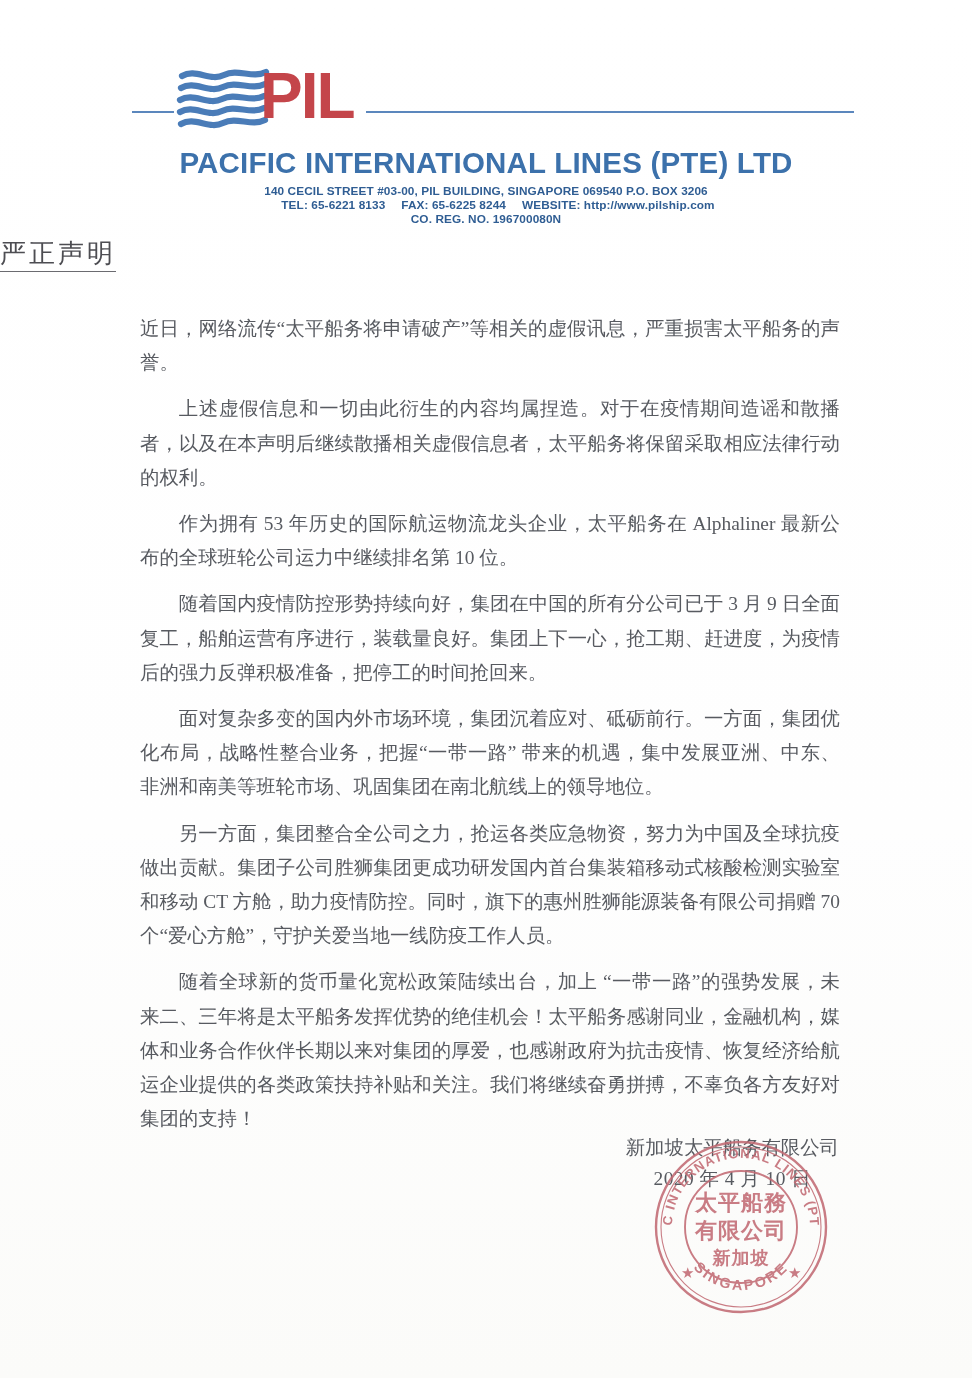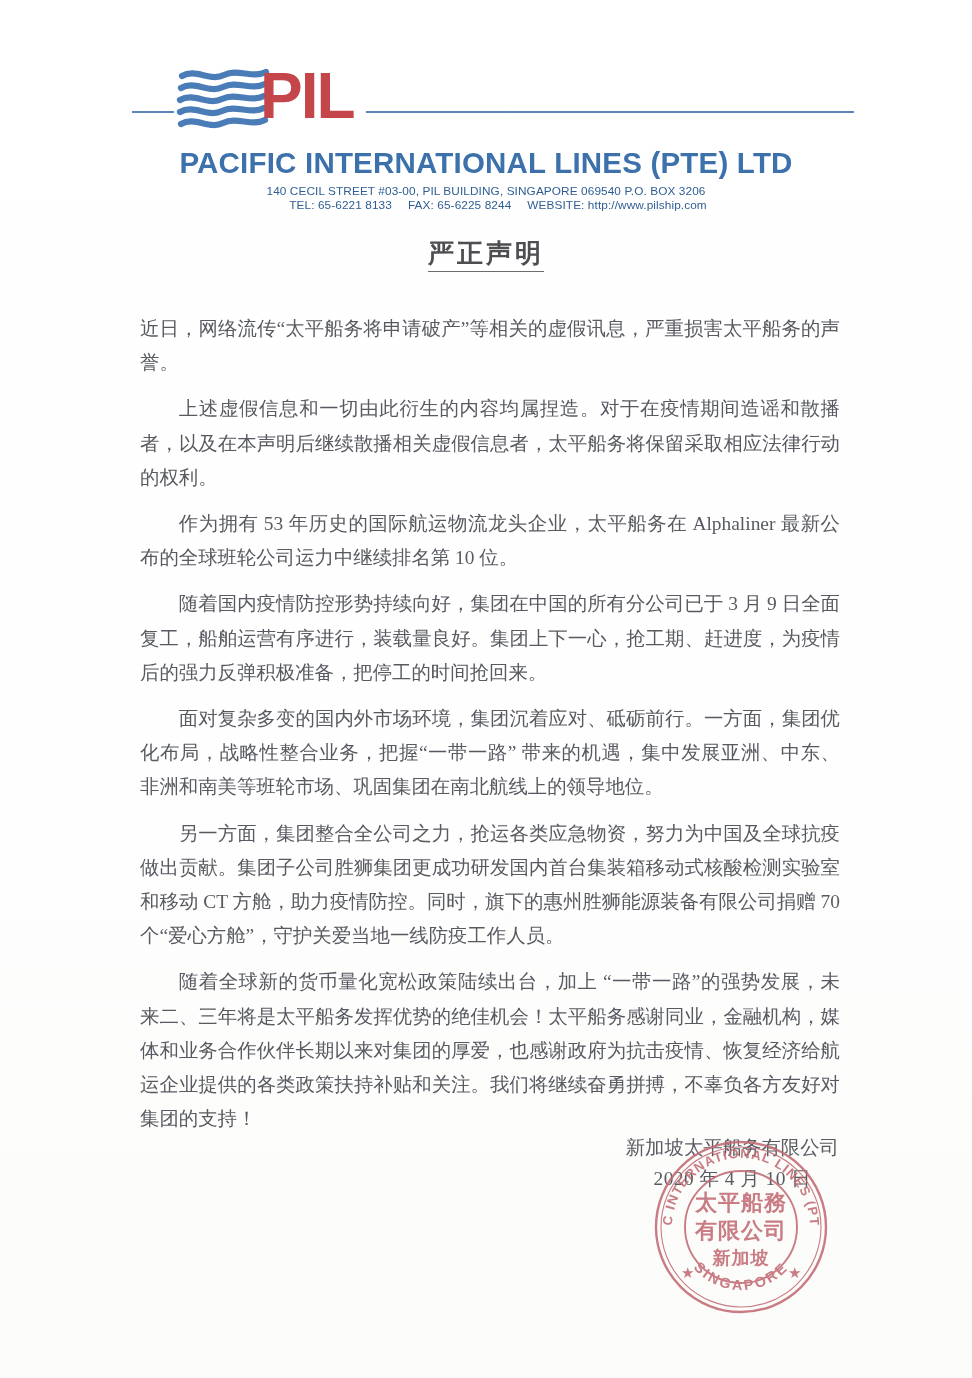--- a/index.html
+++ b/index.html
@@ -71,37 +71,37 @@
     letter-spacing: 0.2px;
     color: #3c71ab;
     white-space: nowrap;
   }
   .addr {
     position: absolute;
     left: 0; right: 0;
     text-align: center;
     font-family: "Liberation Sans", sans-serif;
     font-size: 11.8px;
-    font-weight: normal;
+    font-weight: bold;
     color: #2f5d93;
     letter-spacing: 0.1px;
   }
   .addr1 { top: 184px; }
   .addr2 { top: 198px; margin-left: 24px; }
   .addr3 { top: 212px; }
   .addr2 .sp { display: inline-block; width: 16px; }
 
   
   .doc-title {
     position: absolute;
     left: 0; right: 0;
     top: 236px;
-    text-align: center;
+    text-align: left;
     font-size: 26px;
-    font-weight: bold;
+    font-weight: normal;
     color: #4d4d52;
     letter-spacing: 3px;
   }
   .doc-title span {
     border-bottom: 1.6px solid #6b6b70;
     padding-bottom: 3px;
   }
 
   
   .body-text {
@@ -167,20 +167,21 @@
       </svg>
       <div class="logo-pil">PIL</div>
     </div>
 
     <div class="company-name">PACIFIC INTERNATIONAL LINES (PTE) LTD</div>
 
     <div class="addr addr1">140 CECIL STREET #03-00, PIL BUILDING, SINGAPORE 069540 P.O. BOX 3206</div>
     <div class="addr addr2">
       <span>TEL: 65-6221 8133</span><span class="sp"></span><span>FAX: 65-6225 8244</span><span class="sp"></span><span>WEBSITE: http://www.pilship.com</span>
     </div>
+    <div class="addr addr3">CO. REG. NO. 196700080N</div>
   </div>
 
   <div class="doc-title">
     <span>严正声明</span>
   </div>
 
   <div class="body-text">
     <p>近日，网络流传“太平船务将申请破产”等相关的虚假讯息，严重损害太平船务的声誉。</p>
     <p class="indent">上述虚假信息和一切由此衍生的内容均属捏造。对于在疫情期间造谣和散播者，以及在本声明后继续散播相关虚假信息者，太平船务将保留采取相应法律行动的权利。</p>
     <p class="indent">作为拥有 53 年历史的国际航运物流龙头企业，太平船务在 Alphaliner 最新公布的全球班轮公司运力中继续排名第 10 位。</p>

